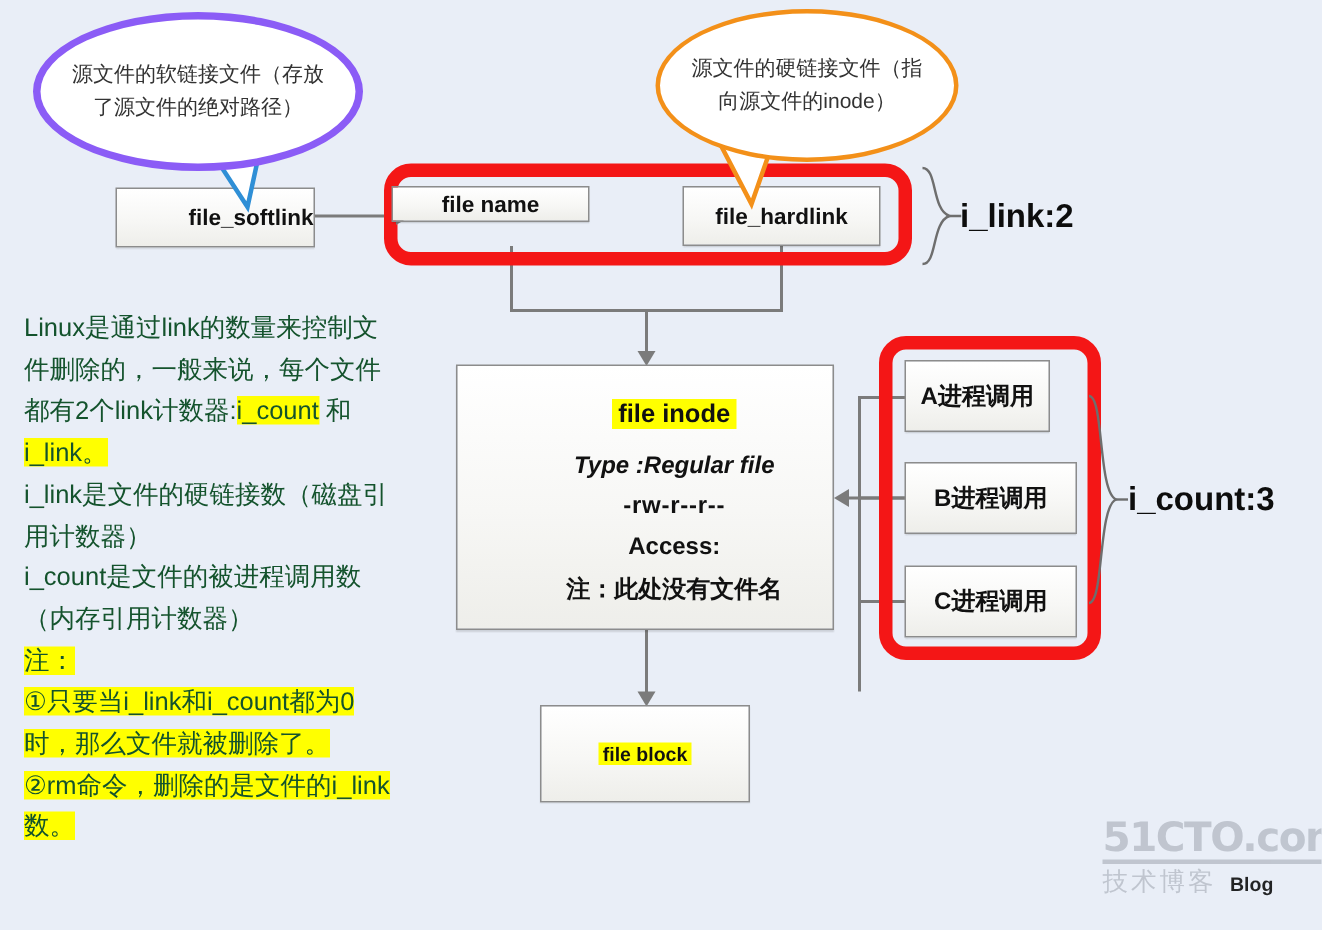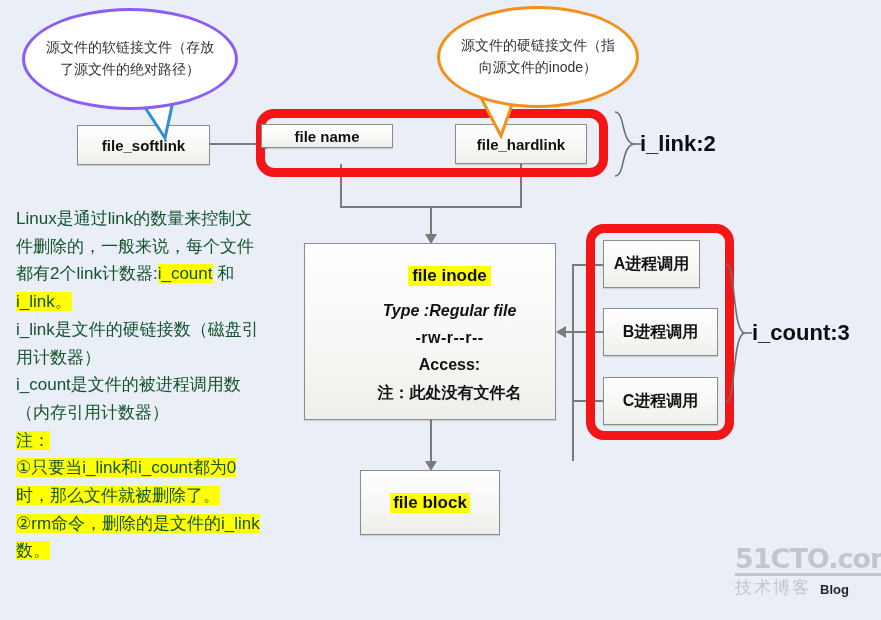--- a/index.html
+++ b/index.html
@@ -52,21 +52,21 @@
     position:absolute;
     border-radius:50%;
     background:#ffffff;
     display:flex;align-items:center;justify-content:center;
     text-align:center;
     z-index:8;
     color:#333;
     line-height:1.55;
   }
   .callout .ctext{padding:0 18px;font-size:14px;}
-  .callout-blue{border:3px solid #8b5cf6;}
+  .callout-blue{border:5px solid #8b5cf6;}
   .callout-orange{border:3px solid #f39019;}
   .tail{position:absolute;z-index:7;}
 
   
   .para{
     position:absolute;
     font-size:17px;
     line-height:1.63;
     color:#14532d;
     z-index:6;
@@ -107,21 +107,21 @@
   .wm .wmcn{font-size:17px;color:#b9bfc9;letter-spacing:2px;line-height:1;}
   .wm .wmblog{font-size:13px;color:#000000;font-weight:bold;line-height:1;}
 
   .inode-body{
     display:flex;flex-direction:column;align-items:center;justify-content:flex-start;
     padding-top:22px;gap:9px;width:100%;
   }
   .inode-title{font-size:17px;font-weight:bold;background:#ffff00;padding:0 4px;}
   .inode-line{font-size:16px;font-weight:bold;color:#111;}
   .inode-line.sp{letter-spacing:.5px;}
-  .fb-label{background:#ffff00;padding:0 3px;font-size:17px;font-weight:bold;}
+  .fb-label{background:#ffff00;padding:0 3px;font-size:13px;font-weight:bold;}
 </style>
 </head>
 <body>
 
 <div id="stage">
 
   <svg class="tail" style="left:110px;top:90px;width:180px;height:55px;">
     <polygon points="25,2 65,2 55,48" fill="#ffffff" stroke="#2f8fd6" stroke-width="3"></polygon>
     <line x1="27" y1="2" x2="63" y2="2" stroke="#ffffff" stroke-width="5"></line>
   </svg>
@@ -134,21 +134,21 @@
   <div class="callout callout-blue" style="left:22px;top:8px;width:210px;height:96px;">
     <span class="ctext">源文件的软链接文件（存放了源文件的绝对路径）</span>
   </div>
 
   <div class="callout callout-orange" style="left:437px;top:6px;width:196px;height:96px;">
     <span class="ctext">源文件的硬链接文件（指向源文件的inode）</span>
   </div>
 
   <div class="redframe" style="left:256px;top:109px;width:352px;height:68px;"></div>
 
-  <div class="node small" style="left:77px;top:125px;width:133px;height:40px;">
+  <div class="node small" style="left:77px;top:125px;width:133px;height:40px;justify-content:flex-end;">
     <span>file_softlink</span>
   </div>
 
   <div class="node small" style="left:261px;top:124px;width:132px;height:24px;">
     <span>file name</span>
   </div>
 
   <div class="node small" style="left:455px;top:124px;width:132px;height:40px;">
     <span>file_hardlink</span>
   </div>

